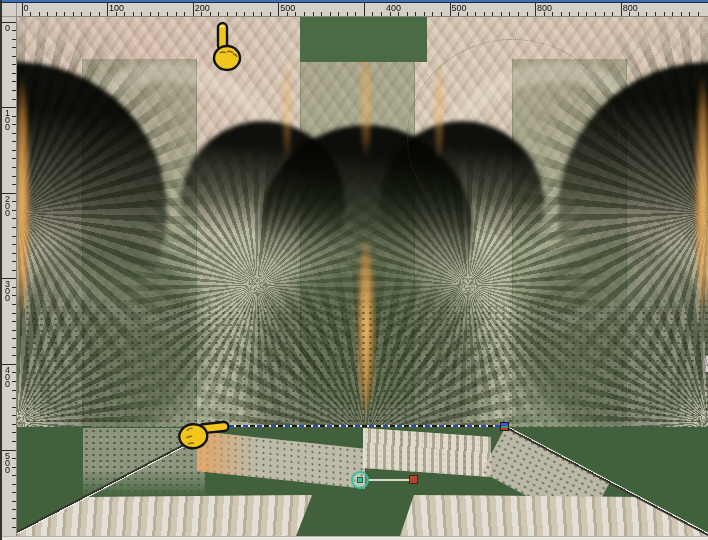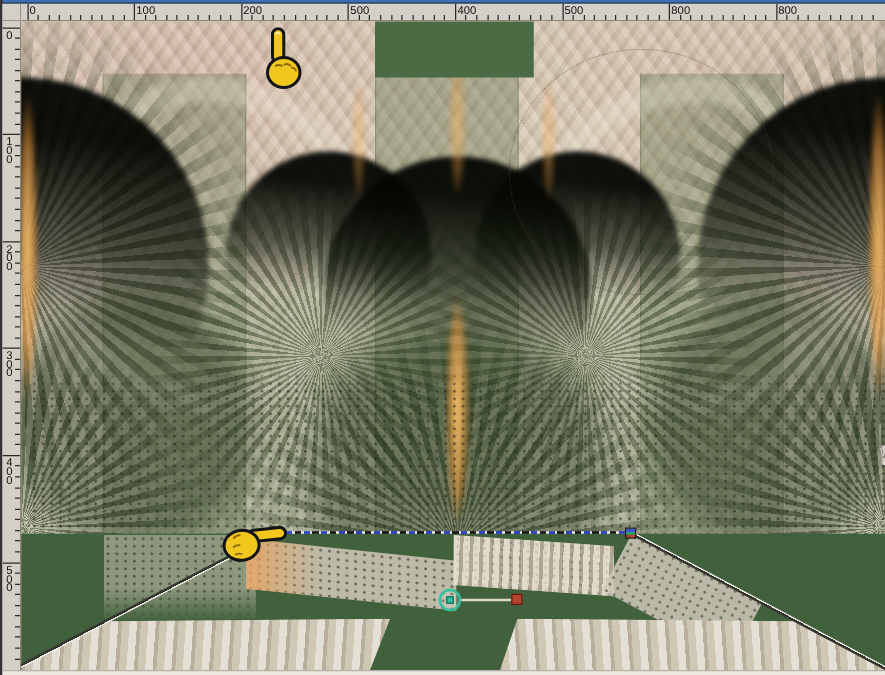--- a/index.html
+++ b/index.html
@@ -174,21 +174,21 @@
       <div class="rt-min" style="left: 269.86px;"></div>
       <div class="rt-min" style="left: 278.42px;"></div>
       <div class="rt-min" style="left: 286.98px;"></div>
       <div class="rt-min" style="left: 295.54px;"></div>
       <div class="rt-min" style="left: 304.1px;"></div>
       <div class="rt-min" style="left: 312.66px;"></div>
       <div class="rt-min" style="left: 321.22px;"></div>
       <div class="rt-min" style="left: 329.78px;"></div>
       <div class="rt-min" style="left: 338.34px;"></div>
       <div class="rt-maj" style="left: 346.9px;"></div>
-      <span class="rt-lbl" style="left: 349px;">400</span>
+      <span class="rt-lbl" style="left: 369px;">400</span>
       <div class="rt-min" style="left: 355.46px;"></div>
       <div class="rt-min" style="left: 364.02px;"></div>
       <div class="rt-min" style="left: 372.58px;"></div>
       <div class="rt-min" style="left: 381.14px;"></div>
       <div class="rt-min" style="left: 389.7px;"></div>
       <div class="rt-min" style="left: 398.26px;"></div>
       <div class="rt-min" style="left: 406.82px;"></div>
       <div class="rt-min" style="left: 415.38px;"></div>
       <div class="rt-min" style="left: 423.94px;"></div>
       <div class="rt-maj" style="left: 432.5px;"></div>

